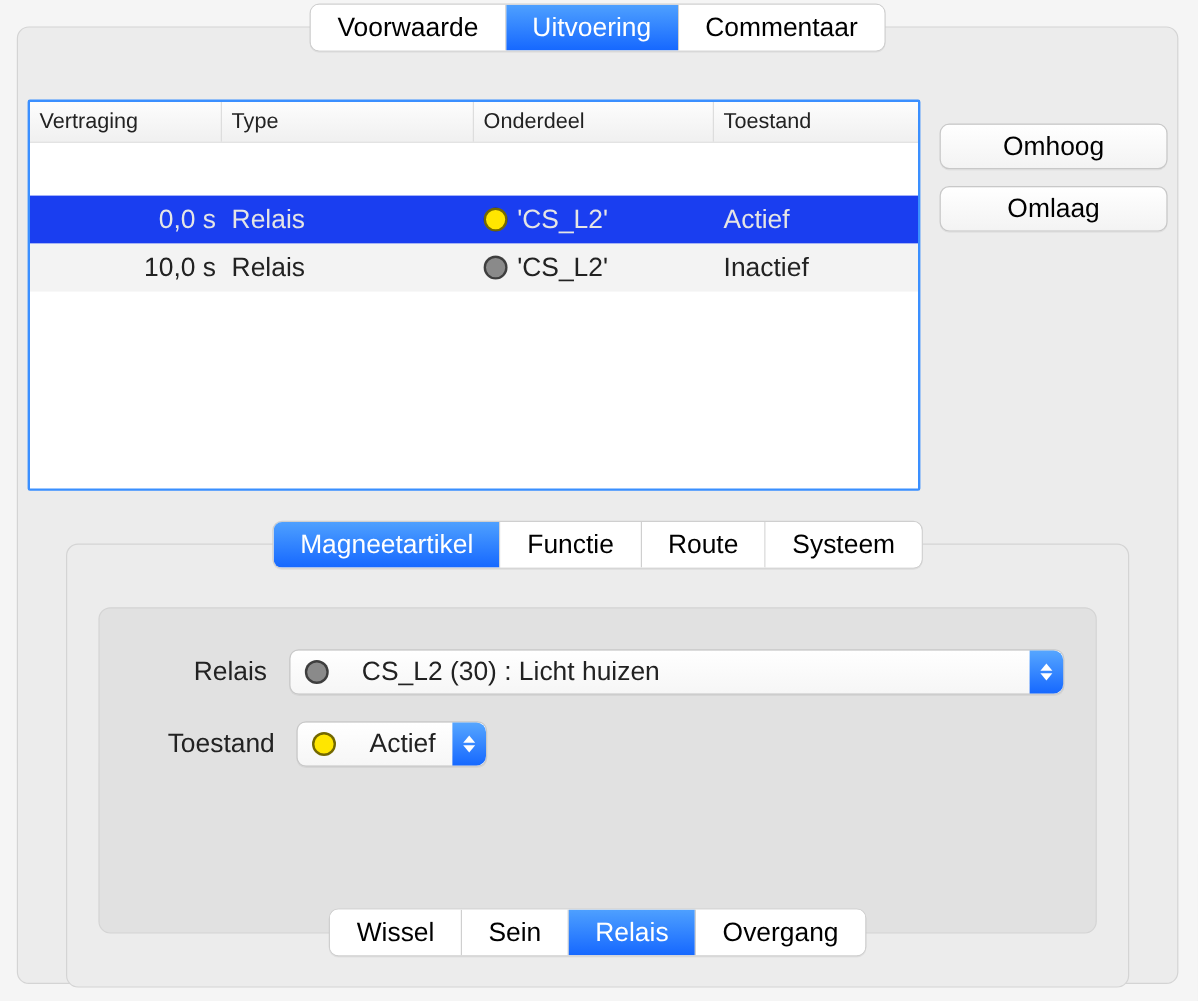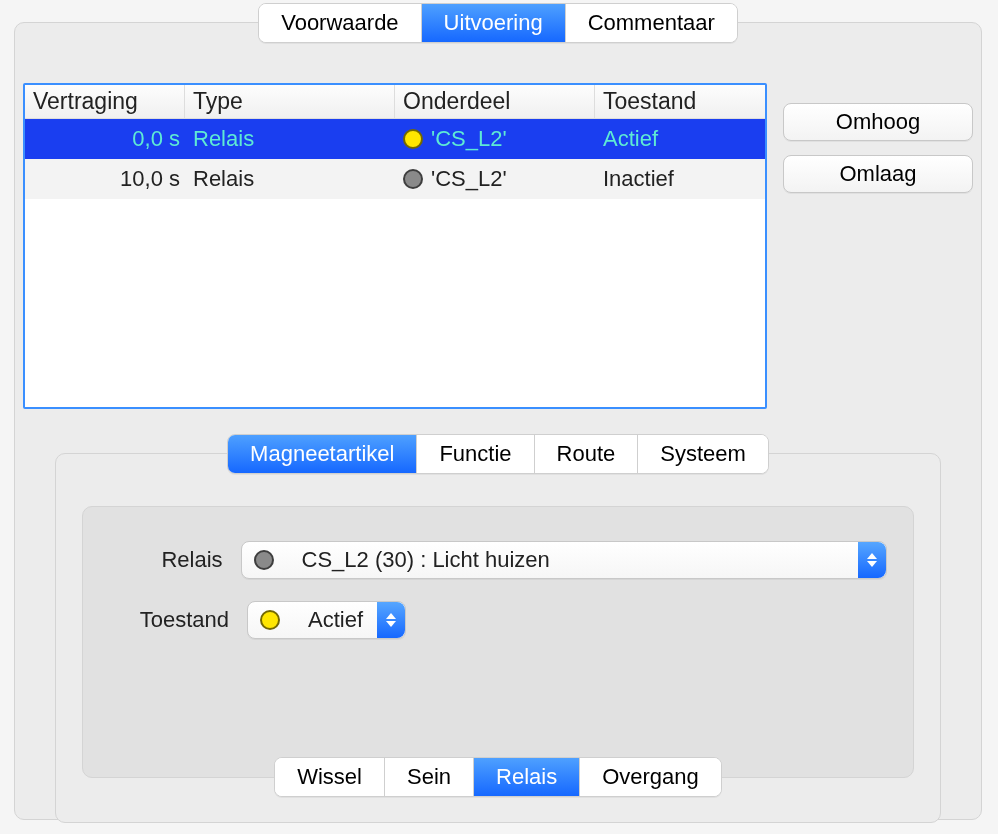--- a/index.html
+++ b/index.html
@@ -71,21 +71,21 @@
     width: 744px; height: 326px;
     background: #fff;
     border: 2px solid #3a8fff;
     border-radius: 2px;
   }
   .thead {
     display: flex;
     height: 34px;
     background: linear-gradient(#fdfdfd, #f0f0f0);
     border-bottom: 1px solid #ddd;
-    font-size: 23px;
+    font-size: 18px;
     color: #222;
   }
   .th {
     padding: 4px 8px;
     border-right: 1px solid #ddd;
     display: flex; align-items: center;
   }
   .th:last-child { border-right: none; }
   .col-delay { width: 160px; }
   .col-type  { width: 210px; text-align: right; }
@@ -94,21 +94,22 @@
 
   .tbody .tr {
     display: flex;
     height: 40px;
     align-items: center;
     font-size: 22px;
   }
   .tbody .tr:nth-child(even) { background: #f3f3f3; }
   .tbody .tr.selected {
     background: #1a3ef0;
-    color: #5eead4;
+    color: #e5e5e5;
+    margin-top: 44px;
   }
   .td {
     padding: 4px 8px;
     border-right: 1px solid transparent;
     display: flex; align-items: center; gap: 8px;
   }
   .td.col-delay { justify-content: flex-end; padding-right: 4px; }
 
   .dot {
     width: 20px; height: 20px; border-radius: 50%;

